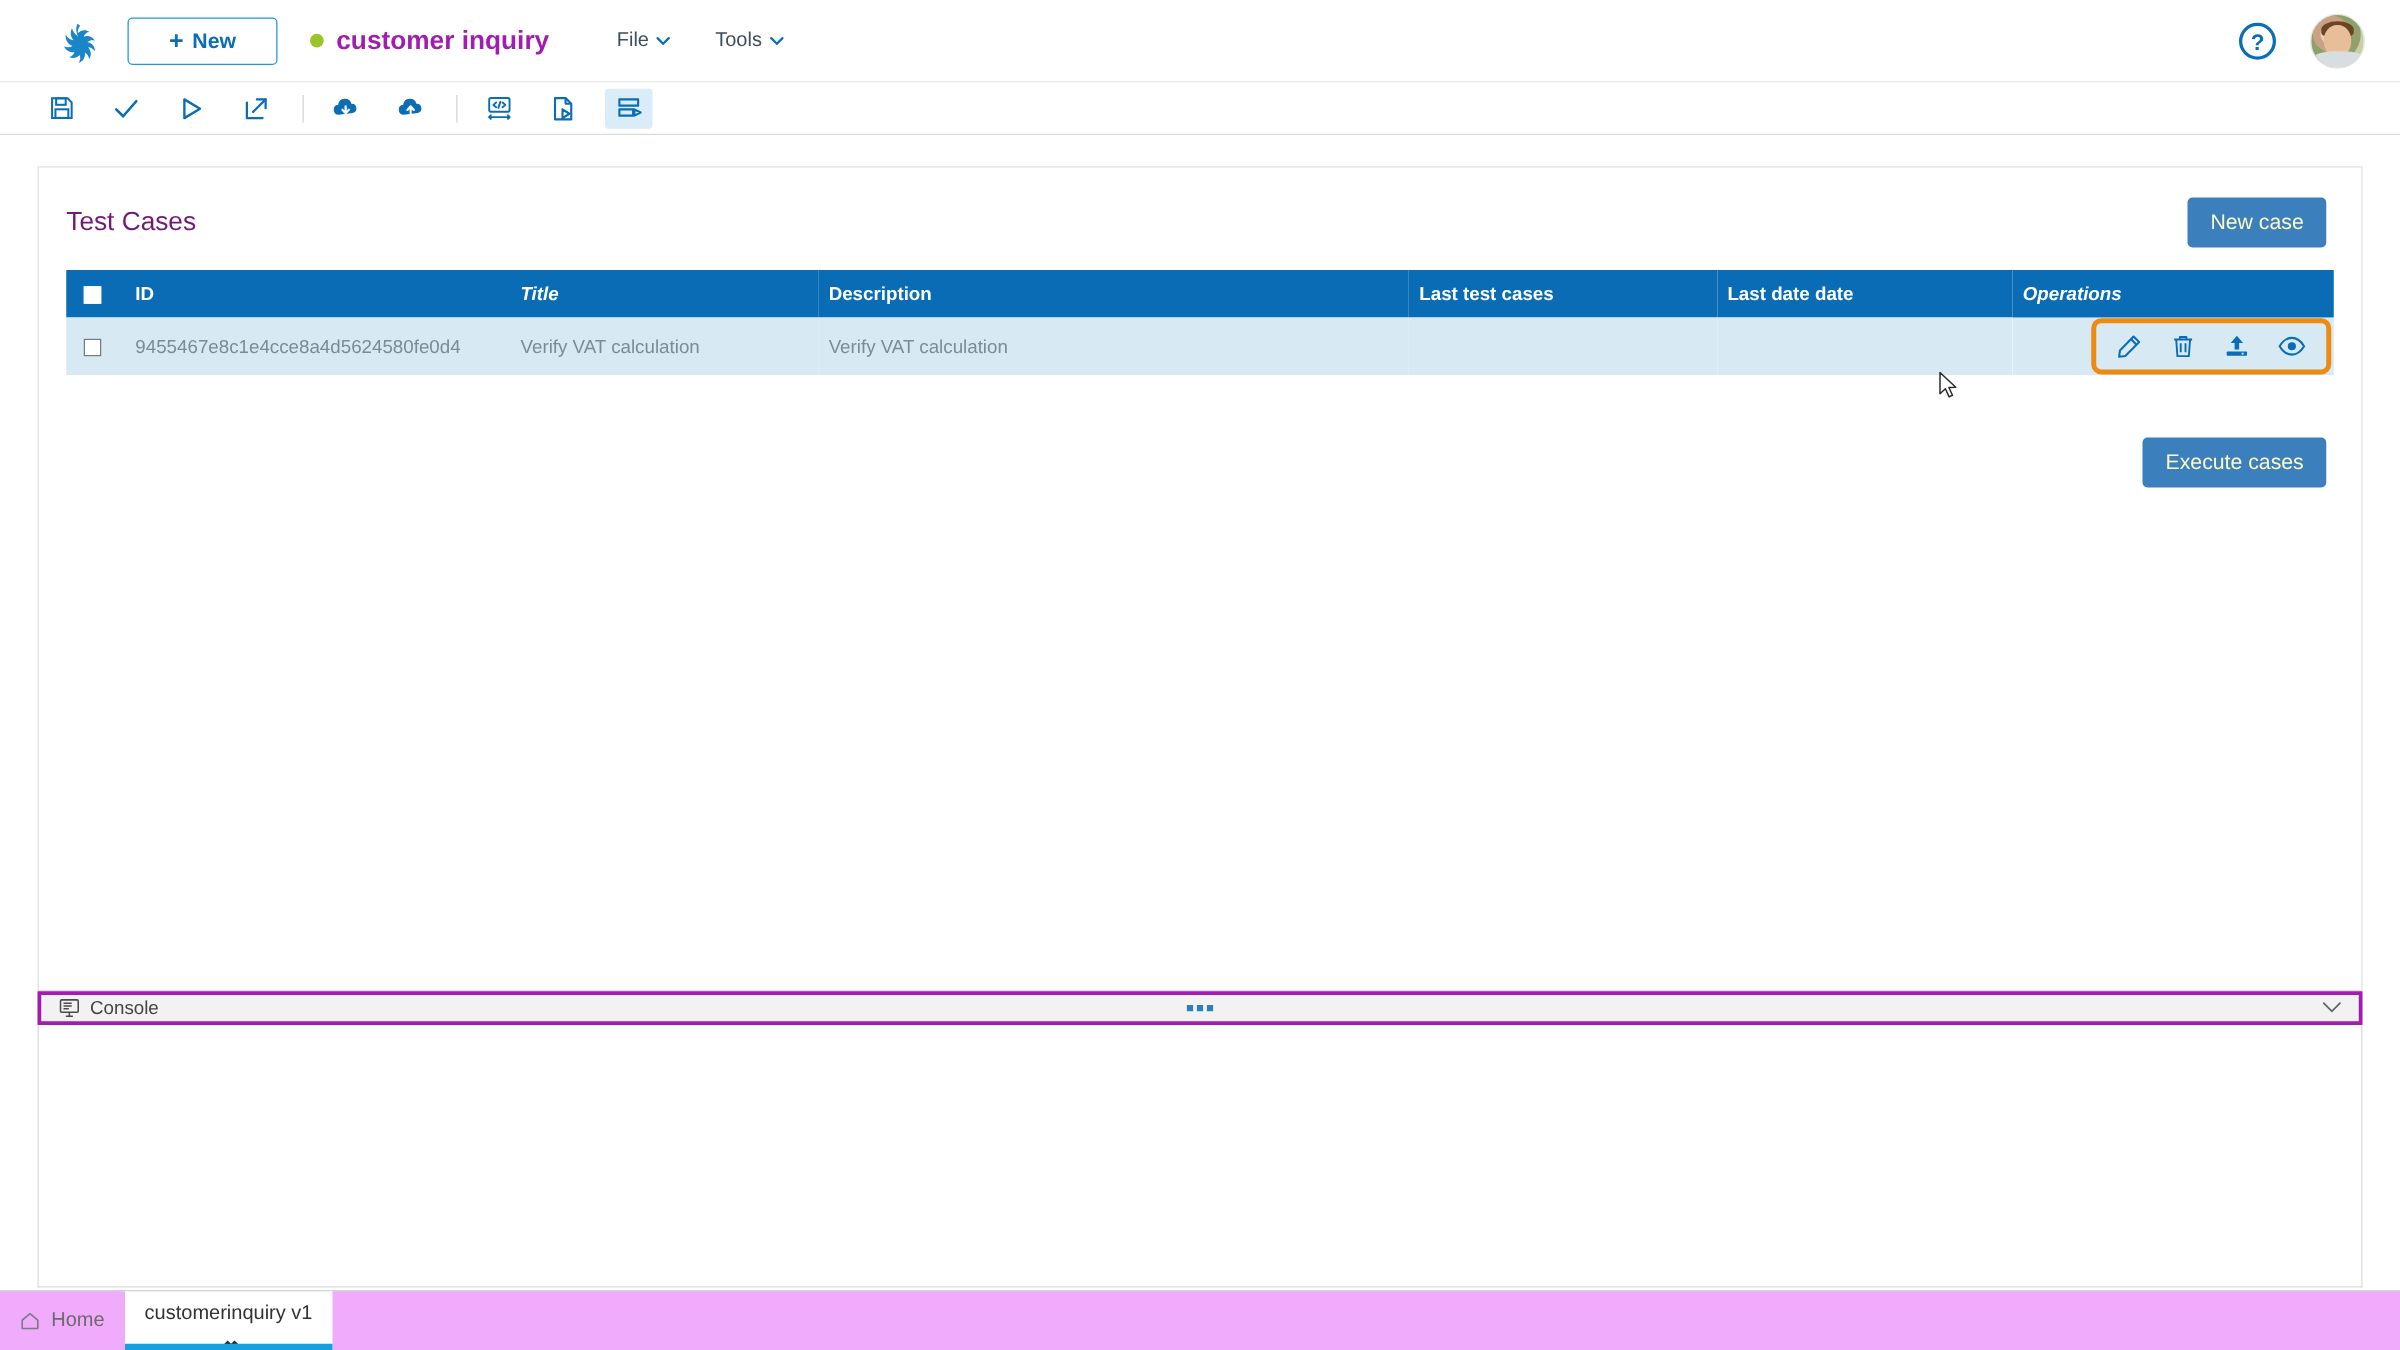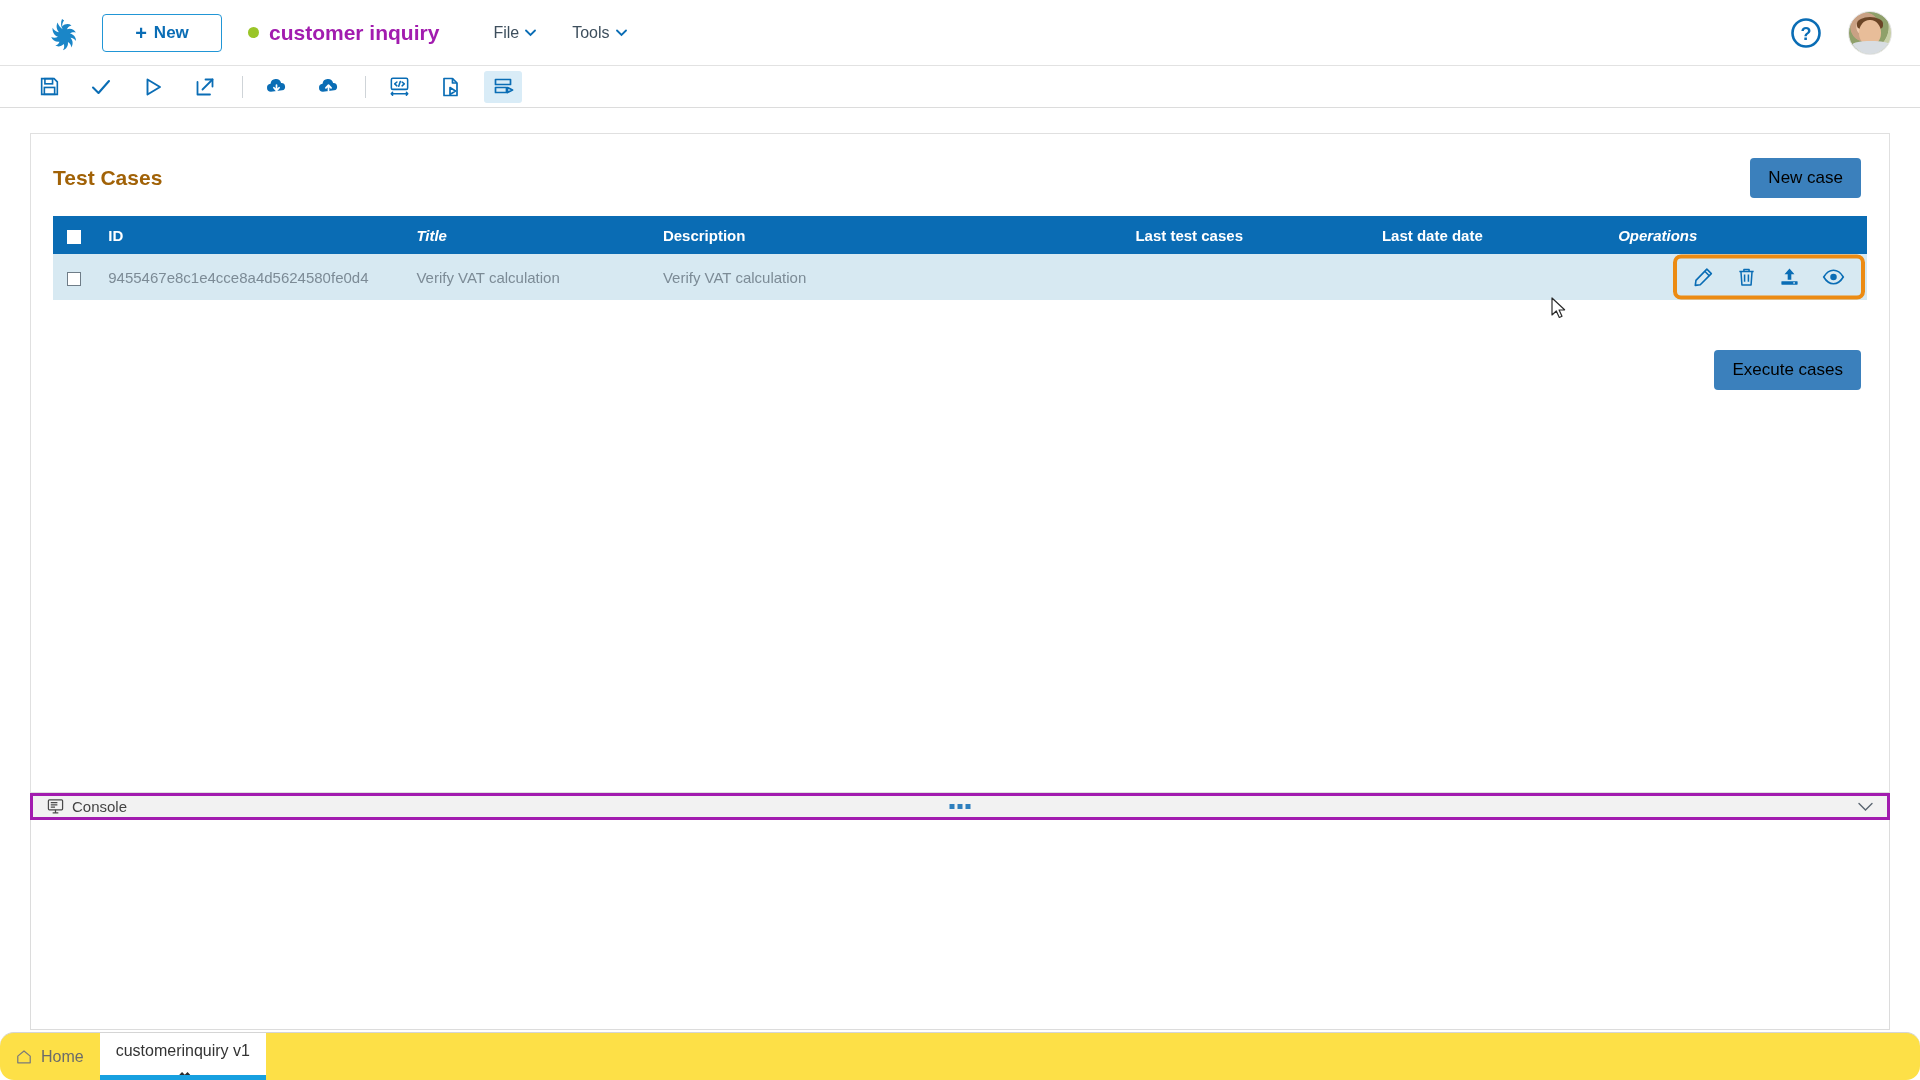--- a/index.html
+++ b/index.html
@@ -85,24 +85,24 @@
   
   .panel {
     position: absolute; left: 30px; top: 133px;
     width: 1860px; height: 660px;
     background: #ffffff; border: 1px solid #e0e0e0;
   }
   .panel-head {
     display: flex; align-items: center;
     padding: 24px 28px 0 22px;
   }
-  .panel-title { font-size: 21px; font-weight: bold; color: #a16207; }
+  .panel-title { font-size: 21px; font-weight: normal; color: #701a75; }
   .btn-primary {
     margin-left: auto;
-    background: #3b80bc; color: #000000; border: none; border-radius: 4px;
+    background: #3b80bc; color: #fef9c3; border: none; border-radius: 4px;
     font-size: 17px; padding: 10px 18px; cursor: pointer;
     font-family: "Liberation Sans", sans-serif;
   }
   .table-wrap { padding: 18px 22px 0 22px; }
   table { width: 100%; border-collapse: collapse; table-layout: fixed; }
   thead th {
     background: #0a6cb4; color: #ffffff;
     font-size: 15px; font-weight: bold; text-align: left;
     height: 38px; padding: 0 8px;
   }
@@ -150,22 +150,22 @@
   .dots i { width: 5px; height: 5px; background: #2e7fbe; display: block; }
   .chev-down { margin-left: auto; margin-right: 14px; color: #5a6570; cursor: pointer; }
   .console-body {
     position: absolute; left: 30px; top: 820px; width: 1860px; height: 210px;
     background: #ffffff; border: 1px solid #dcdcdc; border-top: none;
   }
 
   
   .tabbar {
     position: absolute; left: 0; bottom: 0; width: 1920px; height: 48px;
-    background: #fde047; border-top: 1px solid #d5d5d5;
-    display: flex; align-items: stretch; border-radius: 14px;
+    background: #f0abfc; border-top: 1px solid #d5d5d5;
+    display: flex; align-items: stretch;
   }
   .tab {
     display: flex; align-items: center; gap: 9px;
     padding: 0 16px; font-size: 16px; color: #5f5f5f; cursor: pointer;
     position: relative;
   }
   .tab.home { color: #6b6b6b; }
   .tab.active {
     background: #ffffff; color: #333; flex-direction: column;
   }

